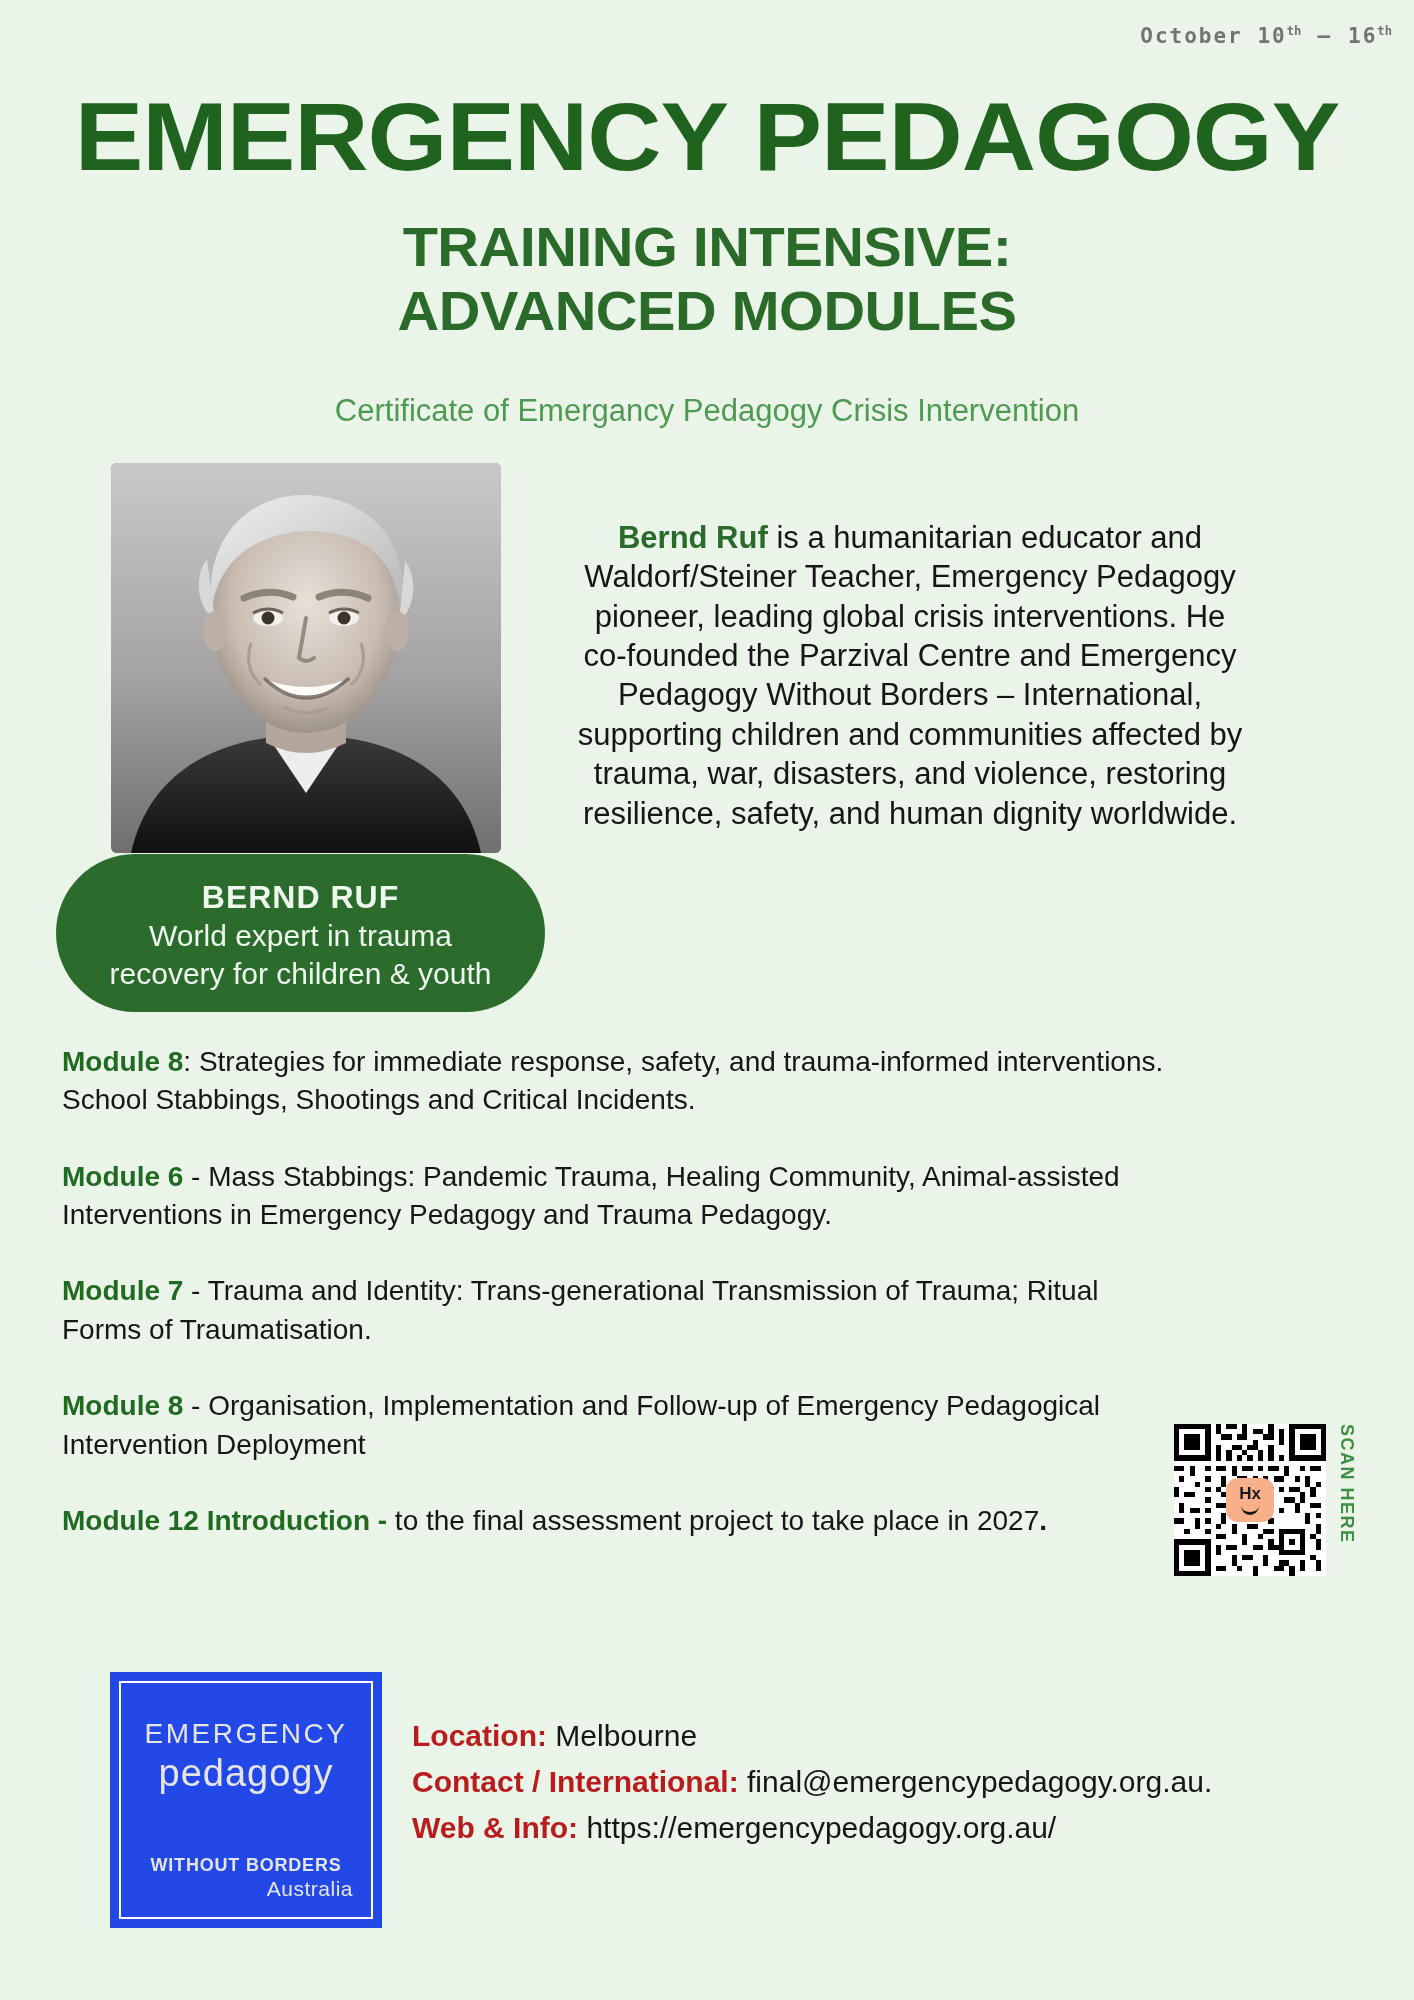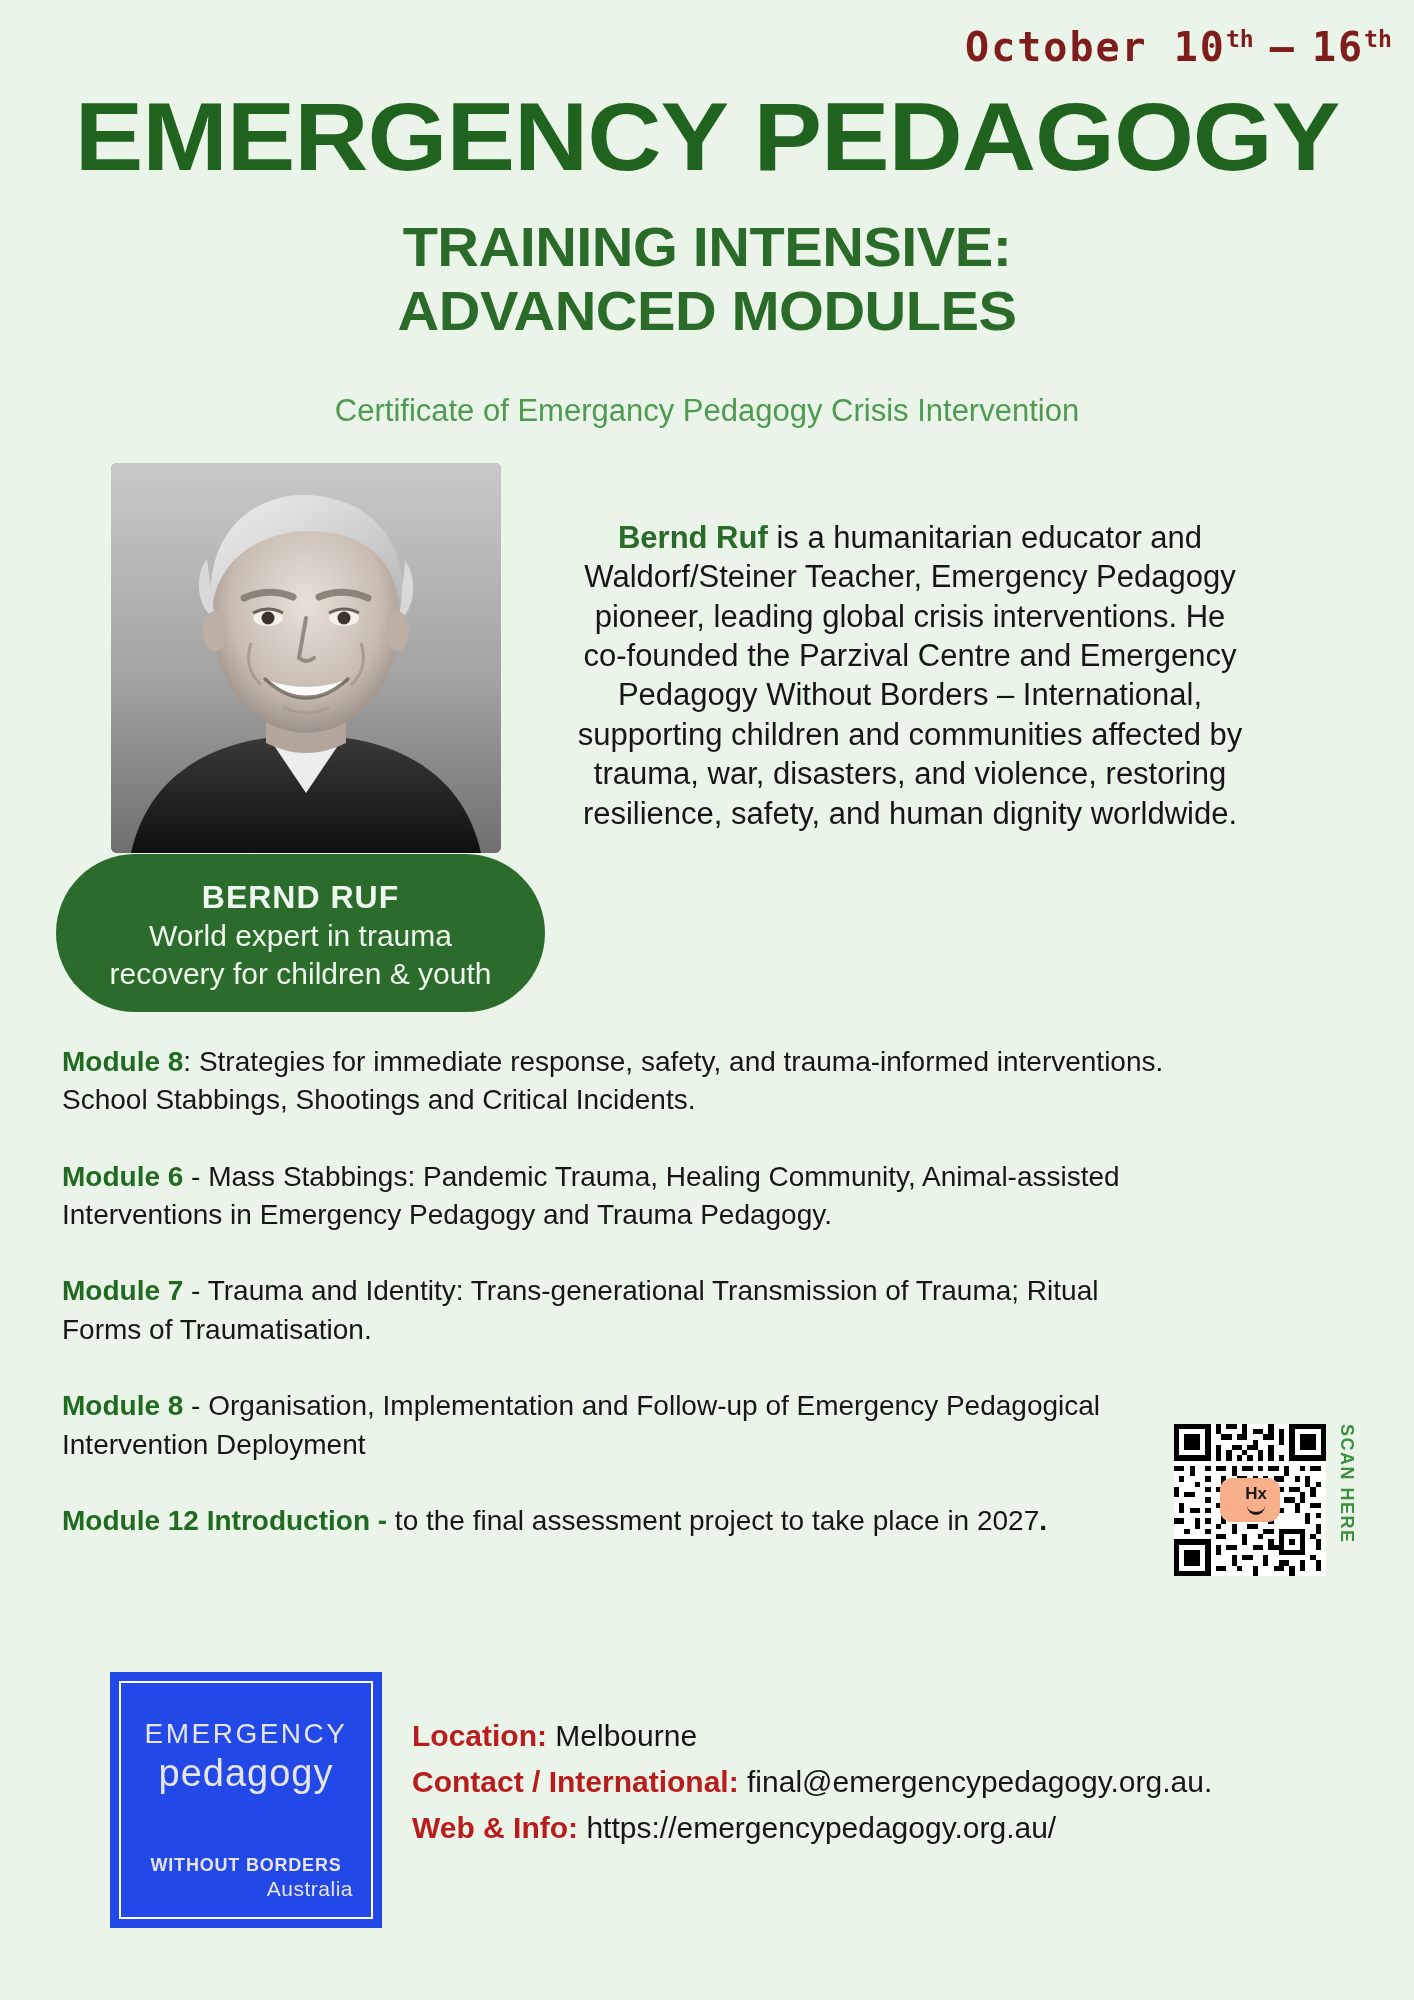--- a/index.html
+++ b/index.html
@@ -16,24 +16,24 @@
     overflow: hidden;
     color: #1a1a1a;
   }
 
   
   .date-line {
     position: absolute;
     top: 24px;
     right: 22px;
     font-family: "DejaVu Sans Mono", monospace;
-    font-size: 40px;
+    font-size: 21px;
     font-weight: bold;
     letter-spacing: 2px;
-    color: #7f1d1d;
+    color: #737373;
     white-space: nowrap;
   }
   .date-line sup {
     font-size: 0.58em;
     vertical-align: super;
     letter-spacing: 0;
   }
   .date-sep { padding: 0 16px; }
 
   
@@ -172,21 +172,20 @@
     background: #f8b08a;
     border-radius: 12px;
     display: flex;
     align-items: center;
     justify-content: center;
     flex-direction: column;
     color: #1a1a1a;
     font-weight: bold;
     font-size: 17px;
     line-height: 1;
-    padding-left: 12px;
   }
   .qr-center .mouth {
     width: 18px; height: 7px;
     border-bottom: 3px solid #1a1a1a;
     border-radius: 0 0 12px 12px;
     margin-top: 3px;
   }
   .scan-here {
     position: absolute;
     left: 1336px;

